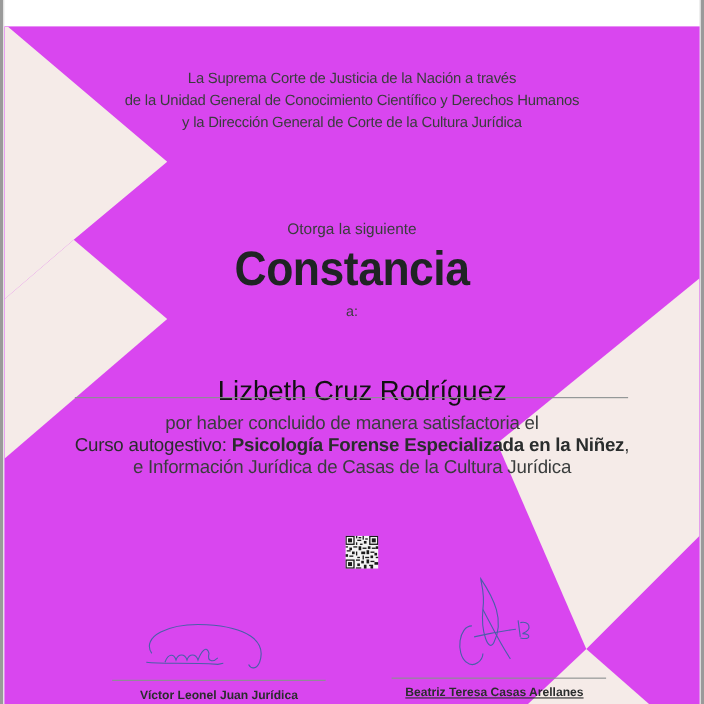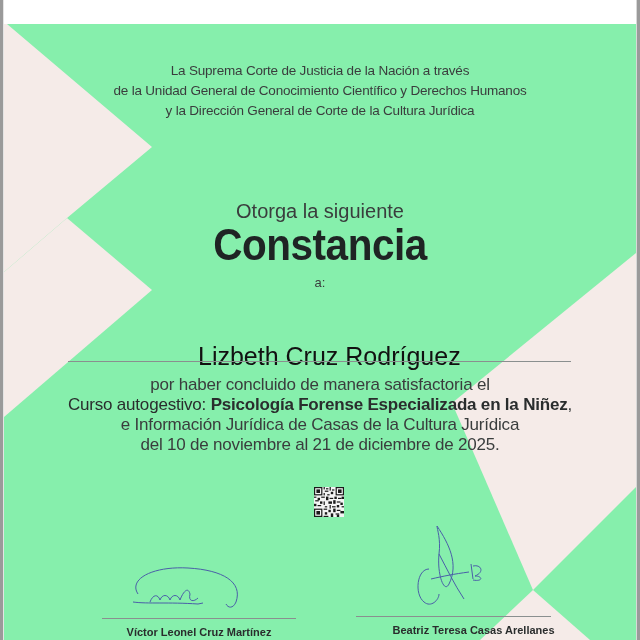--- a/index.html
+++ b/index.html
@@ -1,25 +1,25 @@
 <!DOCTYPE html>
 <html><head>
 <meta charset="utf-8">
 <style>
   html, body { margin:0; padding:0; }
   body { width:640px; height:640px; overflow:hidden; background:#ffffff; position:relative; font-family:"Liberation Sans", sans-serif; }
   .frame-left { position:absolute; left:0; top:0; width:3px; height:640px; background:#9a9a9a; }
   .frame-left-inner { position:absolute; left:3px; top:0; width:1px; height:640px; background:#e4e4e4; }
   .frame-right { position:absolute; right:0; top:0; width:3px; height:640px; background:#9a9a9a; }
   .frame-right-inner { position:absolute; right:3px; top:0; width:1px; height:640px; background:#d8d8d8; }
-  .cert { position:absolute; left:4px; top:24px; width:632px; height:616px; background:#86efac; overflow:hidden; }
+  .cert { position:absolute; left:4px; top:24px; width:632px; height:616px; background:#d946ef; overflow:hidden; }
   .bg-svg { position:absolute; left:0; top:0; }
   .txt { position:absolute; left:0; width:632px; text-align:center; color:#3a3d3d; }
   .header { top:37px; font-size:13.5px; line-height:20px; letter-spacing:-0.2px; }
-  .otorga { top:176px; font-size:20px; color:#3a3d3d; }
+  .otorga { top:176px; font-size:14px; color:#3a3d3d; }
   .title { top:196px; font-size:44px; font-weight:bold; color:#1f2424; letter-spacing:-0.5px; transform:scaleX(0.92); }
   .a-label { top:251px; font-size:13px; color:#3a3d3d; }
   .name { position:absolute; left:194px; top:318px; font-size:25px; color:#111; font-family:"Liberation Sans", sans-serif; }
   .name-line { position:absolute; left:64px; top:337px; width:503px; height:1px; background:#8a8f8f; }
   .body { top:351px; font-size:17px; line-height:20px; letter-spacing:-0.2px; }
   .body b { color:#2a2d2d;text-align:right; }
   .qr { position:absolute; left:310px; top:463px; width:30px; height:30px; }
   .sig { position:absolute; }
   .sig-line { position:absolute; height:1px; background:#8a8f8f; }
   .signer { position:absolute; font-size:11px; font-weight:bold; color:#2a2d2d; text-align:center; }
@@ -52,21 +52,20 @@
   <div class="txt title">Constancia</div>
   <div class="txt a-label">a:</div>
 
   <div class="name">Lizbeth Cruz Rodríguez</div>
   <div class="name-line"></div>
 
   <div class="txt body">
     <div>por haber concluido de manera satisfactoria el</div>
     <div><span style="color:#2a2d2d">Curso autogestivo: </span><b>Psicología Forense Especializada en la Niñez</b><span>,</span></div>
     <div>e Información Jurídica de Casas de la Cultura Jurídica</div>
-    <div>del 10 de noviembre al 21 de diciembre de 2025.</div>
   </div>
 
   <svg class="qr" viewBox="0 0 25 25">
     <rect width="25" height="25" fill="#f4f4f4"></rect>
     <g fill="#1a1a1a">
       <rect x="0" y="0" width="7" height="7"></rect>
         <rect x="1" y="1" width="5" height="5" fill="#f4f4f4"></rect>
         <rect x="2" y="2" width="3" height="3"></rect>
       <rect x="18" y="0" width="7" height="7"></rect>
         <rect x="19" y="1" width="5" height="5" fill="#f4f4f4"></rect>
@@ -116,24 +115,24 @@
         <rect x="19" y="23" width="2" height="2"></rect>
     </g>
   </svg>
 
   <svg class="sig" style="left:124px; top:540px;" width="120" height="50" viewBox="0 0 120 50">
     <path d="M10,30 C0,15 25,2 60,4 C95,6 115,18 108,38 C105,45 100,44 98,40" fill="none" stroke="#4a5fa8" stroke-width="1"></path>
     <path d="M5,38 C20,40 40,38 70,40 L75,39" fill="none" stroke="#4a5fa8" stroke-width="1"></path>
     <path d="M22,38 C25,30 30,30 32,36 C34,30 40,30 42,36 C44,30 50,30 52,36 C55,28 60,22 62,30 C60,38 66,38 70,34" fill="none" stroke="#4a5fa8" stroke-width="1"></path>
   </svg>
   <div class="sig-line" style="left:98px; top:594px; width:194px;"></div>
-  <div class="signer" style="left:98px; top:602px; width:194px;">Víctor Leonel Cruz Martínez</div>
+  <div class="signer" style="left:98px; top:602px; width:194px;">Víctor Leonel Juan Jurídica</div>
 
   <svg class="sig" style="left:405px; top:500px;" width="90" height="90" viewBox="0 0 90 90">
     <path d="M28,2 C40,20 50,40 40,60 C35,70 28,50 30,30 C32,15 28,5 28,2 Z" fill="none" stroke="#4a5fa8" stroke-width="1"></path>
     <path d="M30,30 C38,45 45,60 55,75" fill="none" stroke="#4a5fa8" stroke-width="1"></path>
     <path d="M20,45 C8,45 5,70 15,78 C22,84 30,76 30,70" fill="none" stroke="#4a5fa8" stroke-width="1"></path>
     <path d="M22,55 C35,52 45,50 60,48" fill="none" stroke="#4a5fa8" stroke-width="1"></path>
     <path d="M62,40 L64,55 M64,42 C72,40 76,48 66,52 C74,52 74,58 64,56" fill="none" stroke="#4a5fa8" stroke-width="1"></path>
   </svg>
   <div class="sig-line" style="left:352px; top:592px; width:195px;"></div>
-  <div class="signer" style="left:372px; top:600px; width:195px;">Beatriz Teresa Casas Arellanes</div>
+  <div class="signer" style="left:348px; top:600px; width:195px;text-decoration:underline;">Beatriz Teresa Casas Arellanes</div>
 </div>
 
 </body></html>

